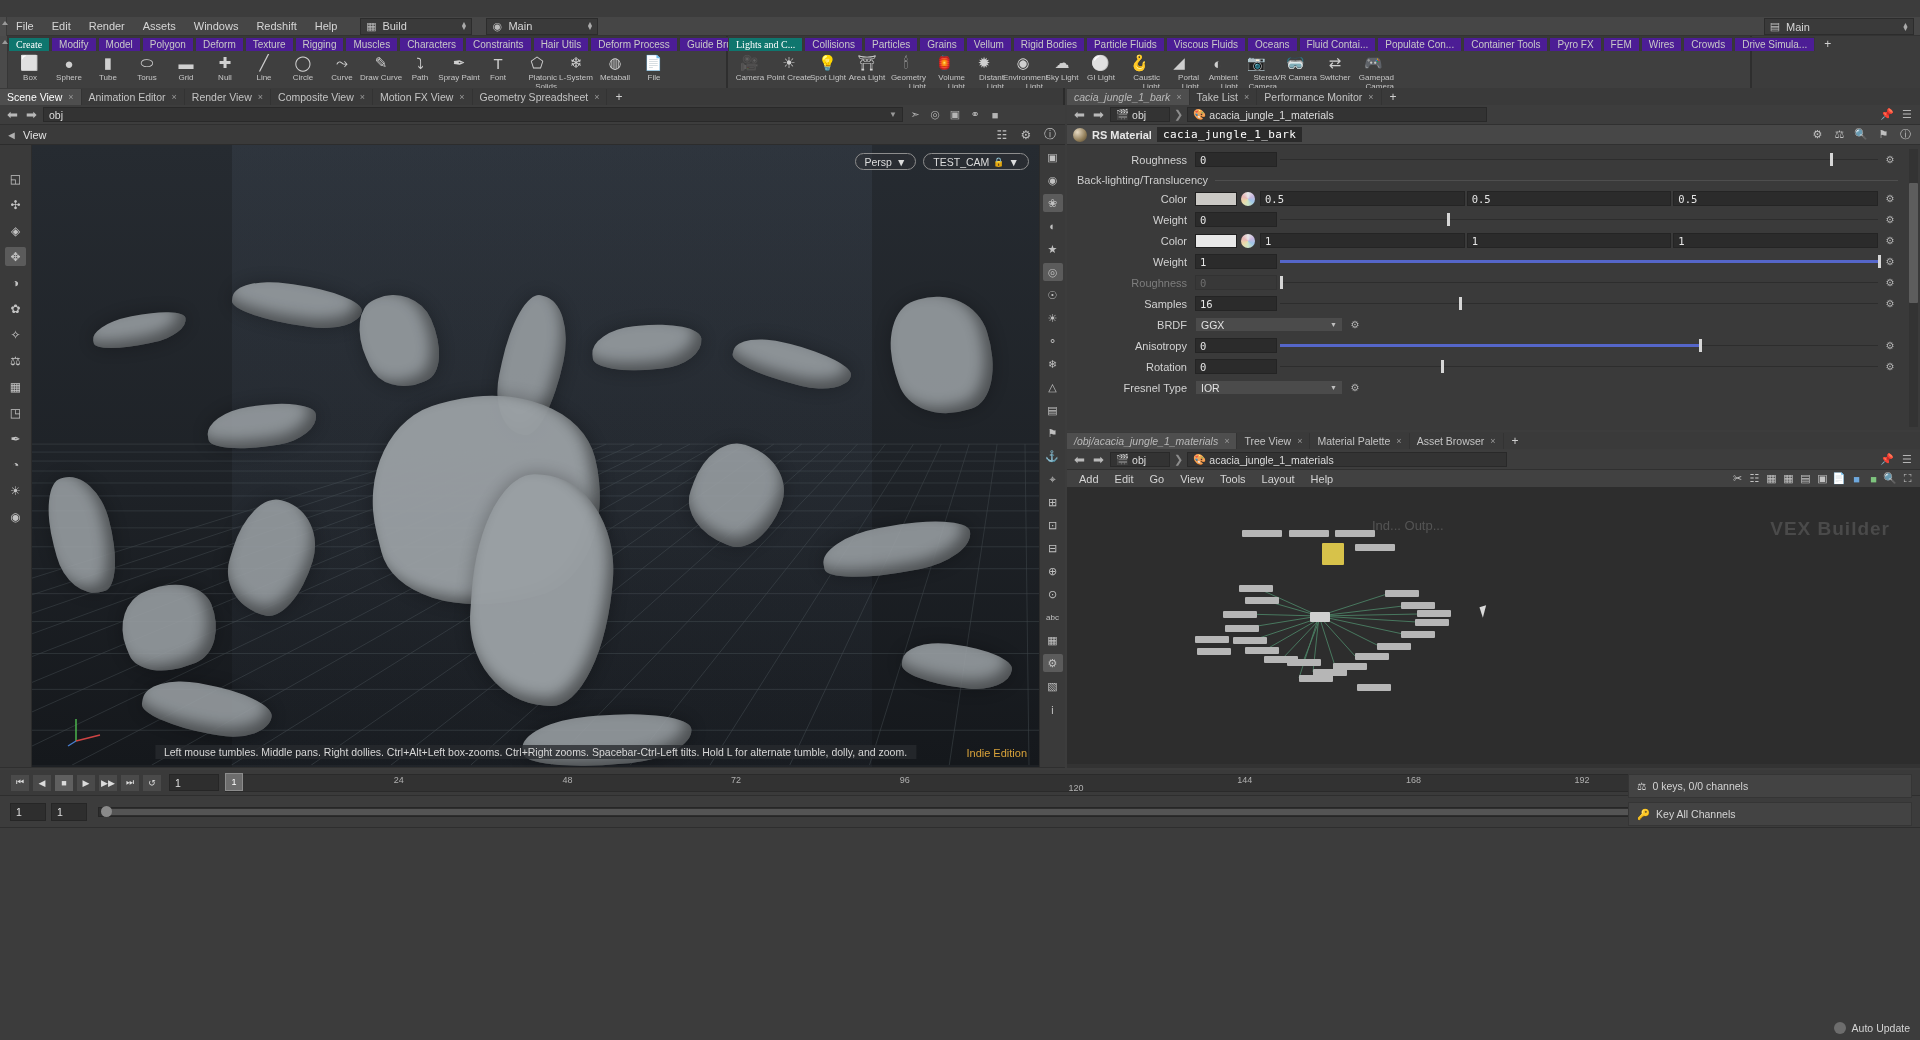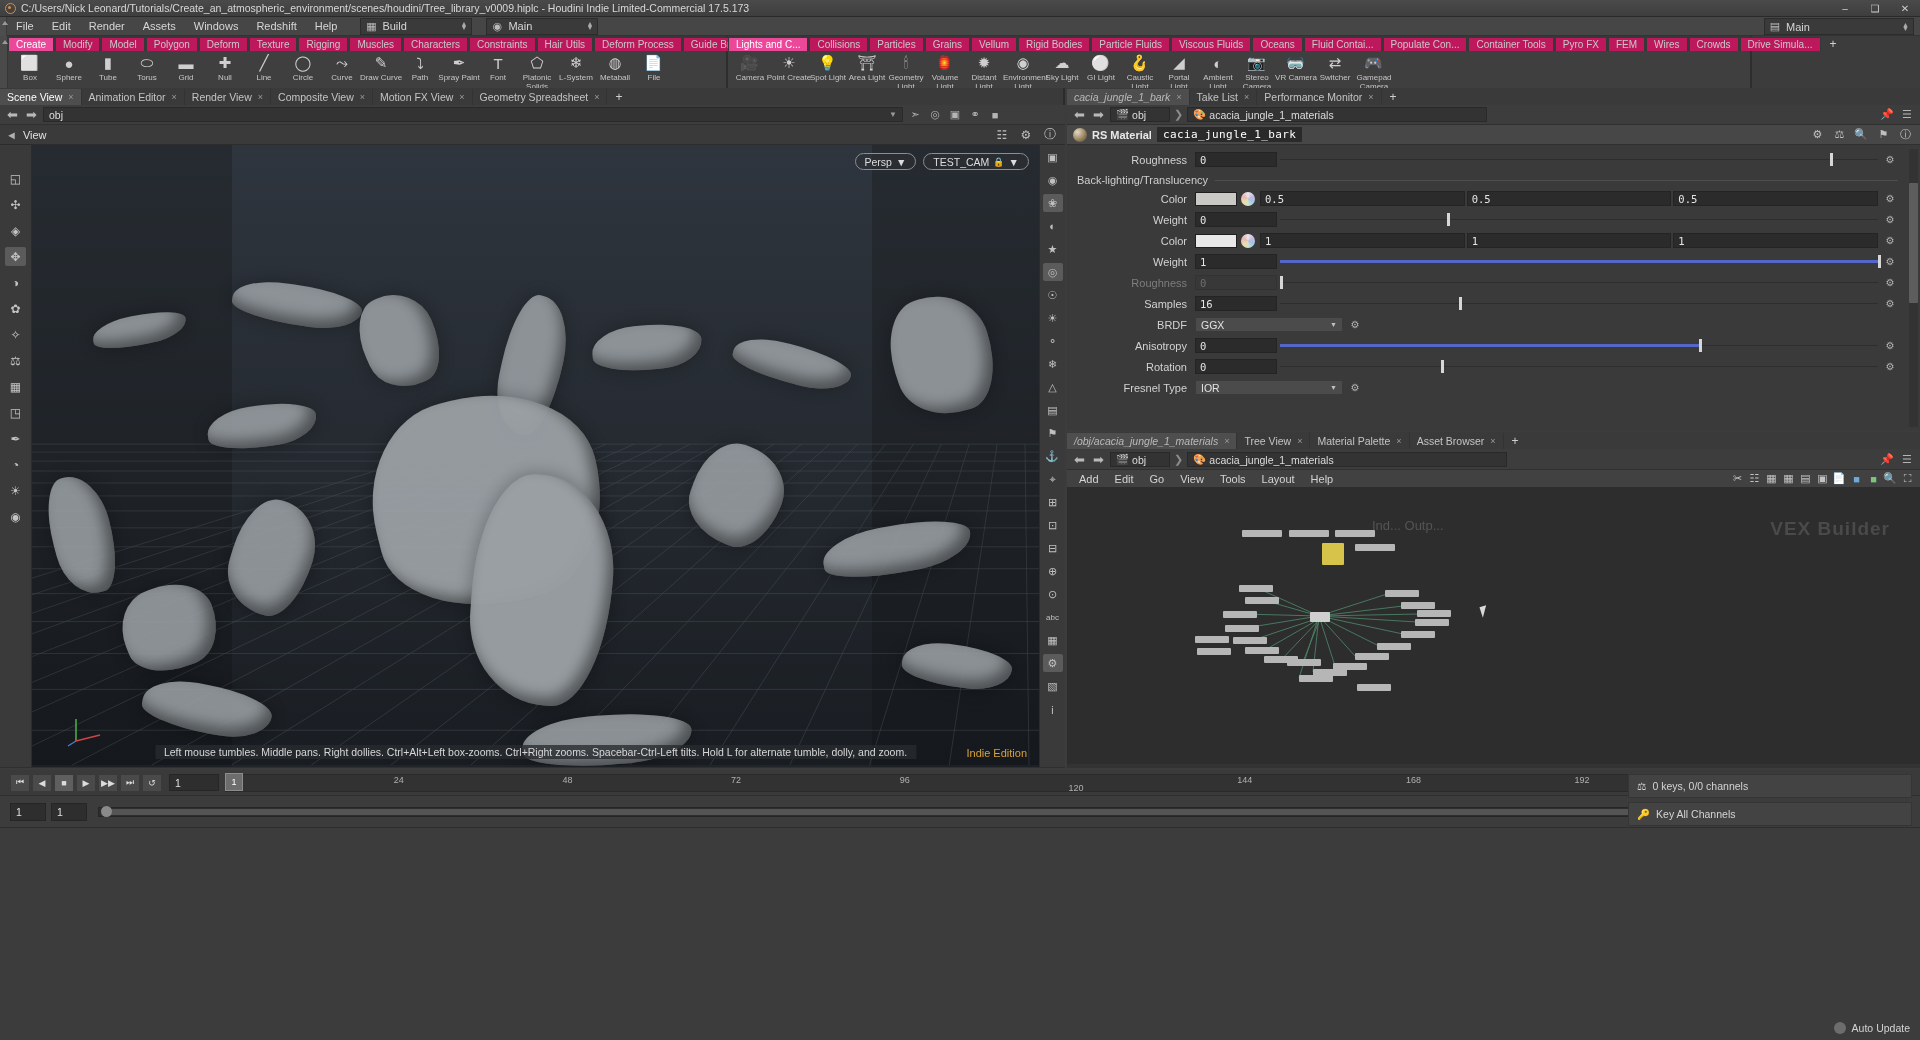--- a/index.html
+++ b/index.html
@@ -65,33 +65,33 @@
 
   
   .shelfwrap { position:absolute; left:0; top:36px; width:1920px; height:52px; display:flex; }
   .shelfgrip { width:8px; background:#4a4a4a; position:relative; border-right:1px solid #363636;}
   .shelfgrip::after{content:'';position:absolute;left:2px;top:4px;width:0;height:0;
     border-left:3px solid transparent;border-right:3px solid transparent;border-bottom:4px solid #9a9a9a;}
   .shelfgroup { position:relative; height:52px; background:#3f3f3f; border-right:2px solid #2e2e2e;}
   .shelftabs { height:15px; display:flex; align-items:flex-end; background:#383838; }
   .stab {
     font-size:10px; padding:0 7px; height:14px; line-height:14px;
-    background:#be185d; color:#c8c8c8; border:1px solid #373737; border-bottom:none;
+    background:#4c1d95; color:#c8c8c8; border:1px solid #373737; border-bottom:none;
     margin-right:1px; white-space:nowrap;
   }
-  .stab.active { background:#ec4899; color:#fff; }
+  .stab.active { background:#0f766e; color:#fff;font-family:Liberation Serif, serif; }
   .stab.plus { background:transparent; border:none; color:#d2d2d2; font-size:12px; padding:0 8px;}
   .stab.arrow { background:transparent; border:none; color:#bdbdbd; font-size:8px; padding:0 8px;}
   .shelfitems { height:37px; display:flex; align-items:flex-start; padding:2px 3px 0 3px; gap:1px;
                 background:#3f3f3f; overflow:hidden;}
   .sitem { width:38px; display:flex; flex-direction:column; align-items:center; }
   .sitem .ic { width:22px; height:20px; display:flex; align-items:center; justify-content:center; font-size:15px;}
   .sitem .lb { font-size:8px; color:#c6c6c6; text-align:center; line-height:8.5px; margin-top:1px;
                white-space:nowrap; }
-  .sitem .lb.two { white-space:normal; width:40px; }
+  .sitem .lb.two { white-space:normal; width:40px;text-align:right; }
 
   
   .panetabs { position:absolute; top:88px; height:17px; display:flex; align-items:flex-end;
               background:#3a3a3a; font-size:10.5px;}
   .panetabs.left { left:0; width:1065px; border-right:2px solid #2b2b2b;}
   .panetabs.right { left:1067px; width:853px; }
   .ptab { height:16px; line-height:16px; padding:0 7px; color:#c4c4c4; display:flex; align-items:center; gap:6px;
           border-right:1px solid #333;}
   .ptab.active { background:#4e4e4e; color:#fff; }
   .ptab .x { font-size:9px; color:#9a9a9a;}
@@ -234,29 +234,20 @@
     display:flex; align-items:center; padding:0 8px; font-size:10.5px; color:#d4d4d4; gap:6px;}
   .autoupd { position:absolute; right:10px; bottom:6px; display:flex; align-items:center; gap:6px;
     font-size:10.5px; color:#d4d4d4;}
   .autoupd .dot { width:12px; height:12px; border-radius:50%; background:#6d6d6d;}
 </style>
 </head>
 <body>
 
 <div id="app">
 
-  <div class="titlebar">
-    <span class="hico"></span>
-    <span class="title-text">C:/Users/Nick Leonard/Tutorials/Create_an_atmospheric_environment/scenes/houdini/Tree_library_v0009.hiplc - Houdini Indie Limited-Commercial 17.5.173</span>
-    <span class="win-btns">
-      <span class="win-btn">–</span>
-      <span class="win-btn">❑</span>
-      <span class="win-btn close">✕</span>
-    </span>
-  </div>
   <div class="wm wm-top">www.rrcg.cn</div>
 
   <div class="menubar">
     <span class="grip"></span>
     <span class="mitem">File</span>
     <span class="mitem">Edit</span>
     <span class="mitem">Render</span>
     <span class="mitem">Assets</span>
     <span class="mitem">Windows</span>
     <span class="mitem">Redshift</span>

